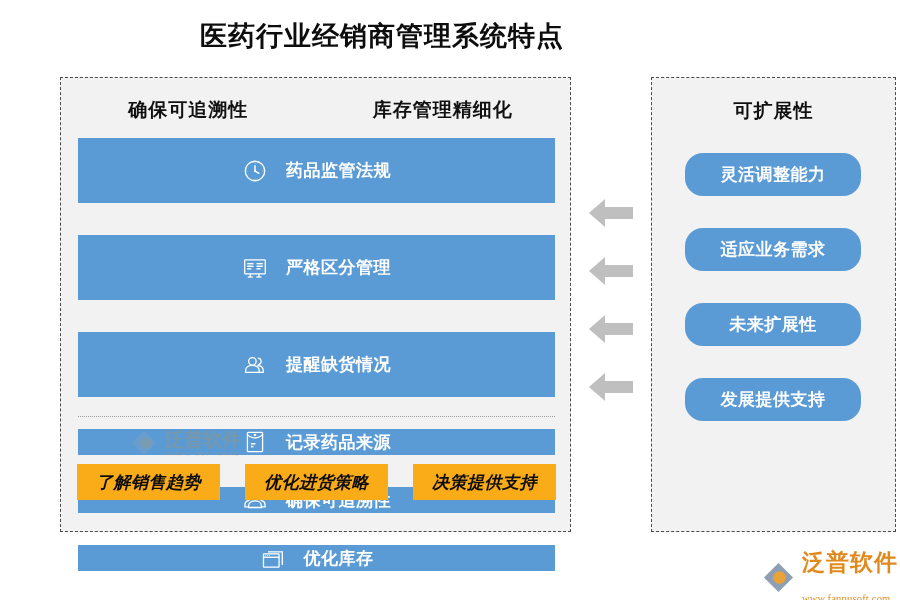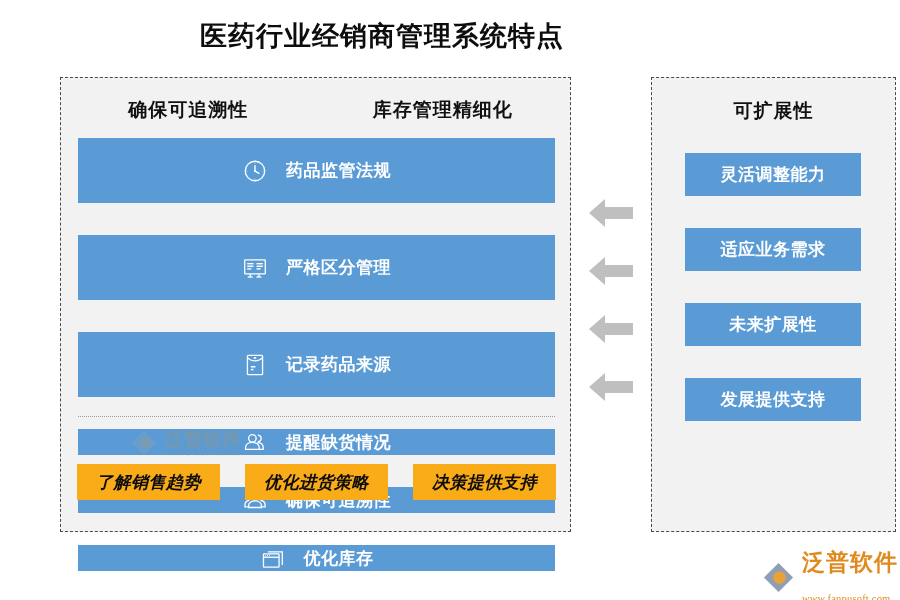--- a/index.html
+++ b/index.html
@@ -180,20 +180,21 @@
     height: 43px;
     display: flex;
     align-items: center;
     justify-content: center;
     color: #ffffff;
     font-size: 17px;
     font-weight: bold;
     font-family: "Liberation Serif", "DejaVu Serif", serif;
     letter-spacing: 0.5px;
     white-space: nowrap;
+    border-radius: 18px;
   }
 
   
   .arrows {
     position: absolute;
     left: 588px;
     top: 196px;
     width: 50px;
     height: 208px;
   }
@@ -318,40 +319,40 @@
           <line x1="15.6" y1="17.5" x2="15.6" y2="20.2"></line>
           <line x1="13.3" y1="20.3" x2="17.9" y2="20.3"></line>
         </svg>
       </span>
       <span class="tile-label">严格区分管理</span>
     </div>
 
     <div class="tile">
       <span class="tile-icon">
         <svg viewBox="0 0 24 24" fill="none" stroke="#ffffff" stroke-width="1.2">
+          <path d="M14.6 5.6 a3.1 3.1 0 1 1 0 6.2"></path>
+          <path d="M14.2 12.6 c3.4 0 5.4 1.9 5.4 4.6 v1.6 h-4.2"></path>
+          <circle cx="9.6" cy="8.6" r="3.5"></circle>
+          <path d="M3.3 18.8 v-1.6 c0-2.9 2.6-4.8 6.3-4.8 s6.3 1.9 6.3 4.8 v1.6 z"></path>
+        </svg>
+      </span>
+      <span class="tile-label">提醒缺货情况</span>
+    </div>
+
+    <div class="tile">
+      <span class="tile-icon">
+        <svg viewBox="0 0 24 24" fill="none" stroke="#ffffff" stroke-width="1.2">
           <rect x="5" y="3.2" width="14" height="17.6" rx="0.8"></rect>
           <path d="M5 5.2 C8.5 9.2 15.5 9.2 19 5.2" stroke-width="1.2"></path>
           <rect x="10.9" y="4.6" width="2.2" height="1.7" fill="#ffffff" stroke="none"></rect>
           <line x1="8.2" y1="13.6" x2="12.4" y2="13.6" stroke-width="1.4"></line>
           <line x1="8.2" y1="16.2" x2="10.6" y2="16.2" stroke-width="1.4"></line>
         </svg>
       </span>
       <span class="tile-label">记录药品来源</span>
-    </div>
-
-    <div class="tile">
-      <span class="tile-icon">
-        <svg viewBox="0 0 24 24" fill="none" stroke="#ffffff" stroke-width="1.2">
-          <path d="M14.6 5.6 a3.1 3.1 0 1 1 0 6.2"></path>
-          <path d="M14.2 12.6 c3.4 0 5.4 1.9 5.4 4.6 v1.6 h-4.2"></path>
-          <circle cx="9.6" cy="8.6" r="3.5"></circle>
-          <path d="M3.3 18.8 v-1.6 c0-2.9 2.6-4.8 6.3-4.8 s6.3 1.9 6.3 4.8 v1.6 z"></path>
-        </svg>
-      </span>
-      <span class="tile-label">提醒缺货情况</span>
     </div>
 
     <div class="tile">
       <span class="tile-icon">
         <svg viewBox="0 0 24 24" fill="none" stroke="#ffffff" stroke-width="1.2">
           <path d="M6.6 6.2 a2.7 2.7 0 1 0 0 5.4"></path>
           <path d="M6.9 12.4 c-2.6 .3 -4.2 2 -4.2 4.3 v1.6 h3.4"></path>
           <path d="M17.4 6.2 a2.7 2.7 0 1 1 0 5.4"></path>
           <path d="M17.1 12.4 c2.6 .3 4.2 2 4.2 4.3 v1.6 h-3.4"></path>
           <circle cx="12" cy="8.4" r="3.3"></circle>

